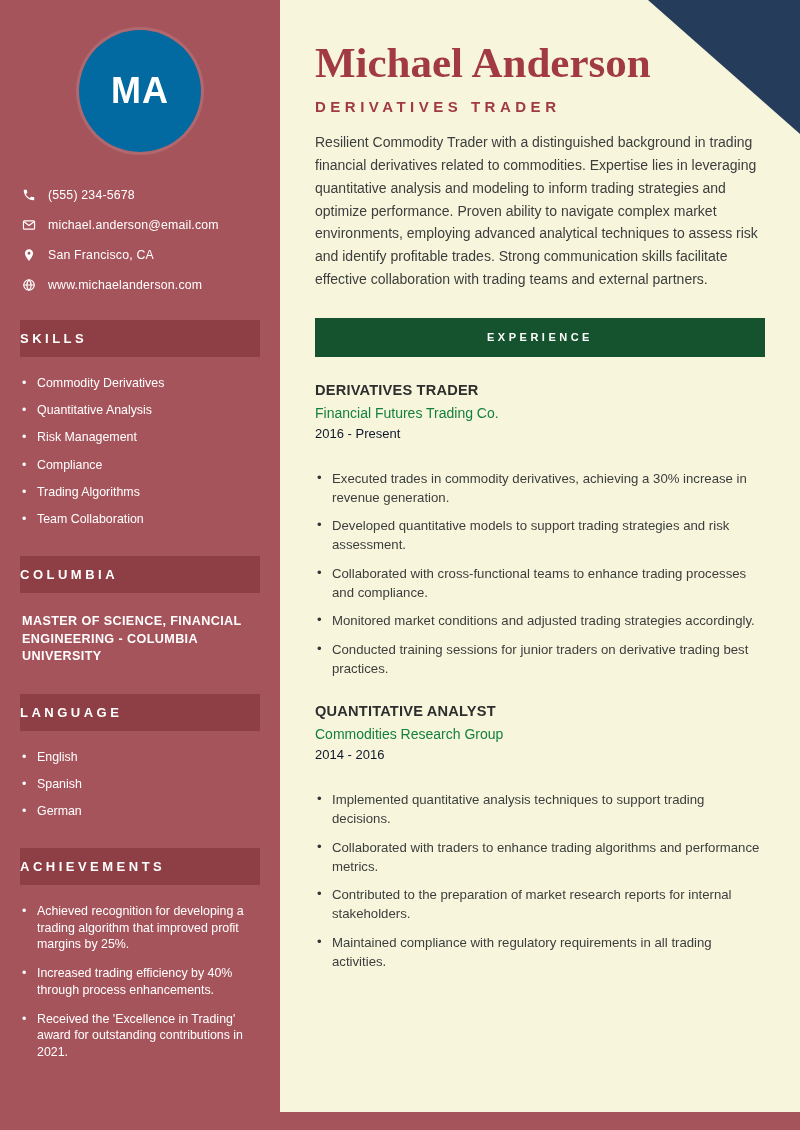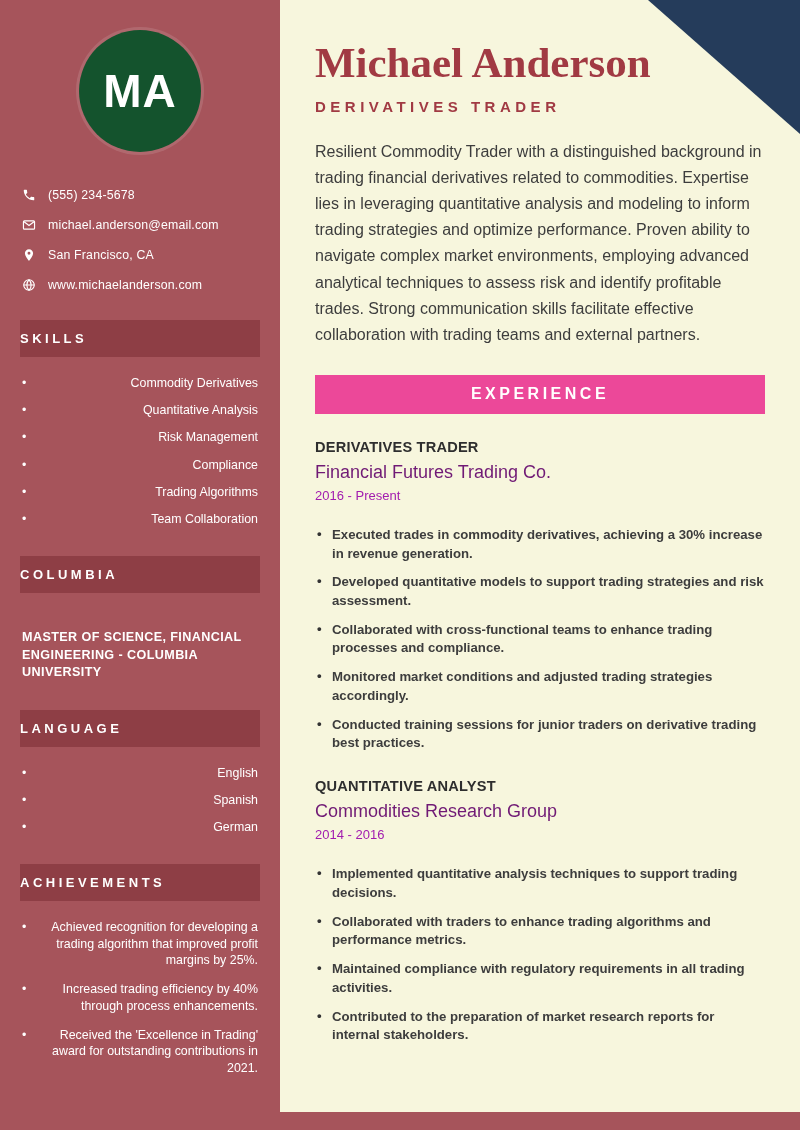--- a/index.html
+++ b/index.html
@@ -14,74 +14,74 @@
 
   
   .sidebar {
     width:280px; flex-shrink:0;
     background:#a6545b; color:#fff;
     padding-top:30px;
     position:relative; z-index:2;
   }
   .avatar {
     width:122px; height:122px; border-radius:50%;
-    background:#14532d; margin:0 auto;
+    background:#0369a1; margin:0 auto;
     display:flex; align-items:center; justify-content:center;
-    font-size:46px; font-weight:bold; color:#fff; letter-spacing:1px;
+    font-size:36px; font-weight:bold; color:#fff; letter-spacing:1px;
     box-shadow:0 0 0 3px rgba(255,255,255,0.12);
   }
   .contact { margin:36px 0 0 0; padding:0 22px; }
   .contact-row { display:flex; align-items:center; margin-bottom:16px; }
   .contact-row .cicon { width:14px; height:14px; margin-right:12px; flex-shrink:0; display:block; }
   .contact-row span { font-size:12.3px; letter-spacing:0.2px; }
 
   .side-band {
     background:#8e3e45; margin:28px 20px 0 20px; height:37px;
     display:flex; align-items:center; justify-content:flex-start;
     font-size:13px; font-weight:bold; letter-spacing:3.5px;
   }
   .side-list { list-style:none; margin:18px 0 0 0; padding:0 22px; }
   .side-list li {
     position:relative; padding-left:15px;
-    font-size:12.4px; margin-bottom:10.5px; line-height:1.35;text-align:right;
+    font-size:12.4px; margin-bottom:10.5px; line-height:1.35;
   }
   .side-list li::before {
     content:"•"; position:absolute; left:0; top:0; color:#fff;
   }
   .edu-text {
-    padding:0 22px; margin-top:36px;
+    padding:0 22px; margin-top:20px;
     font-size:12.6px; font-weight:bold; letter-spacing:0.4px; line-height:1.4;
   }
   .ach-list li { margin-bottom:12px; }
 
   
   .main {
     flex:1; padding:40px 35px 8px 35px; position:relative; z-index:1;
     color:#3d3d3d;
   }
   .name {
     font-family:"Liberation Serif", serif;
     font-size:43px; font-weight:bold; color:#a13a43; line-height:1.05;
   }
   .role {
     margin-top:13px; font-size:15px; font-weight:bold;
     letter-spacing:4.5px; color:#a13a43;
   }
   .summary {
-    margin-top:24px; font-size:16px; line-height:1.63; color:#3d3d3d;
+    margin-top:16px; font-size:14px; line-height:1.63; color:#3d3d3d;
   }
   .exp-band {
-    margin-top:27px; background:#ec4899; color:#fff; height:39px;
+    margin-top:27px; background:#14532d; color:#fff; height:39px;
     display:flex; align-items:center; justify-content:center;
-    font-size:16px; font-weight:bold; letter-spacing:3.5px;
+    font-size:11px; font-weight:bold; letter-spacing:3.5px;
   }
   .job-title { margin-top:25px; font-size:14.6px; font-weight:bold; color:#2e2e2e; letter-spacing:0.2px; }
-  .job-company { margin-top:7px; font-size:18px; color:#701a75; }
-  .job-dates { margin-top:5px; font-size:13px; color:#a21caf; }
-  .job-bullets { list-style:none; margin-top:23px;font-weight:bold; }
+  .job-company { margin-top:7px; font-size:14px; color:#15803d; }
+  .job-dates { margin-top:5px; font-size:13px; color:#0f172a; }
+  .job-bullets { list-style:none; margin-top:29px; }
   .job-bullets li {
     position:relative; padding-left:17px;
     font-size:13.2px; line-height:1.42; margin-bottom:10px; color:#3d3d3d;
   }
   .job-bullets li::before { content:"•"; position:absolute; left:2px; top:-1px; color:#333; }
 
   
   .corner-triangle {
     position:absolute; top:0; right:0; width:152px; height:134px;
     background:#253c5b; clip-path:polygon(0 0, 100% 0, 100% 100%);
@@ -192,21 +192,21 @@
       </ul>
     </section>
 
     <section>
       <div class="job-title">QUANTITATIVE ANALYST</div>
       <div class="job-company">Commodities Research Group</div>
       <div class="job-dates">2014 - 2016</div>
       <ul class="job-bullets">
         <li>Implemented quantitative analysis techniques to support trading decisions.</li>
         <li>Collaborated with traders to enhance trading algorithms and performance metrics.</li>
+        <li>Contributed to the preparation of market research reports for internal stakeholders.</li>
         <li>Maintained compliance with regulatory requirements in all trading activities.</li>
-        <li>Contributed to the preparation of market research reports for internal stakeholders.</li>
       </ul>
     </section>
   </main>
 
   <div class="corner-triangle"></div>
   <div class="bottom-bar"></div>
 </div>
 
 </body></html>

